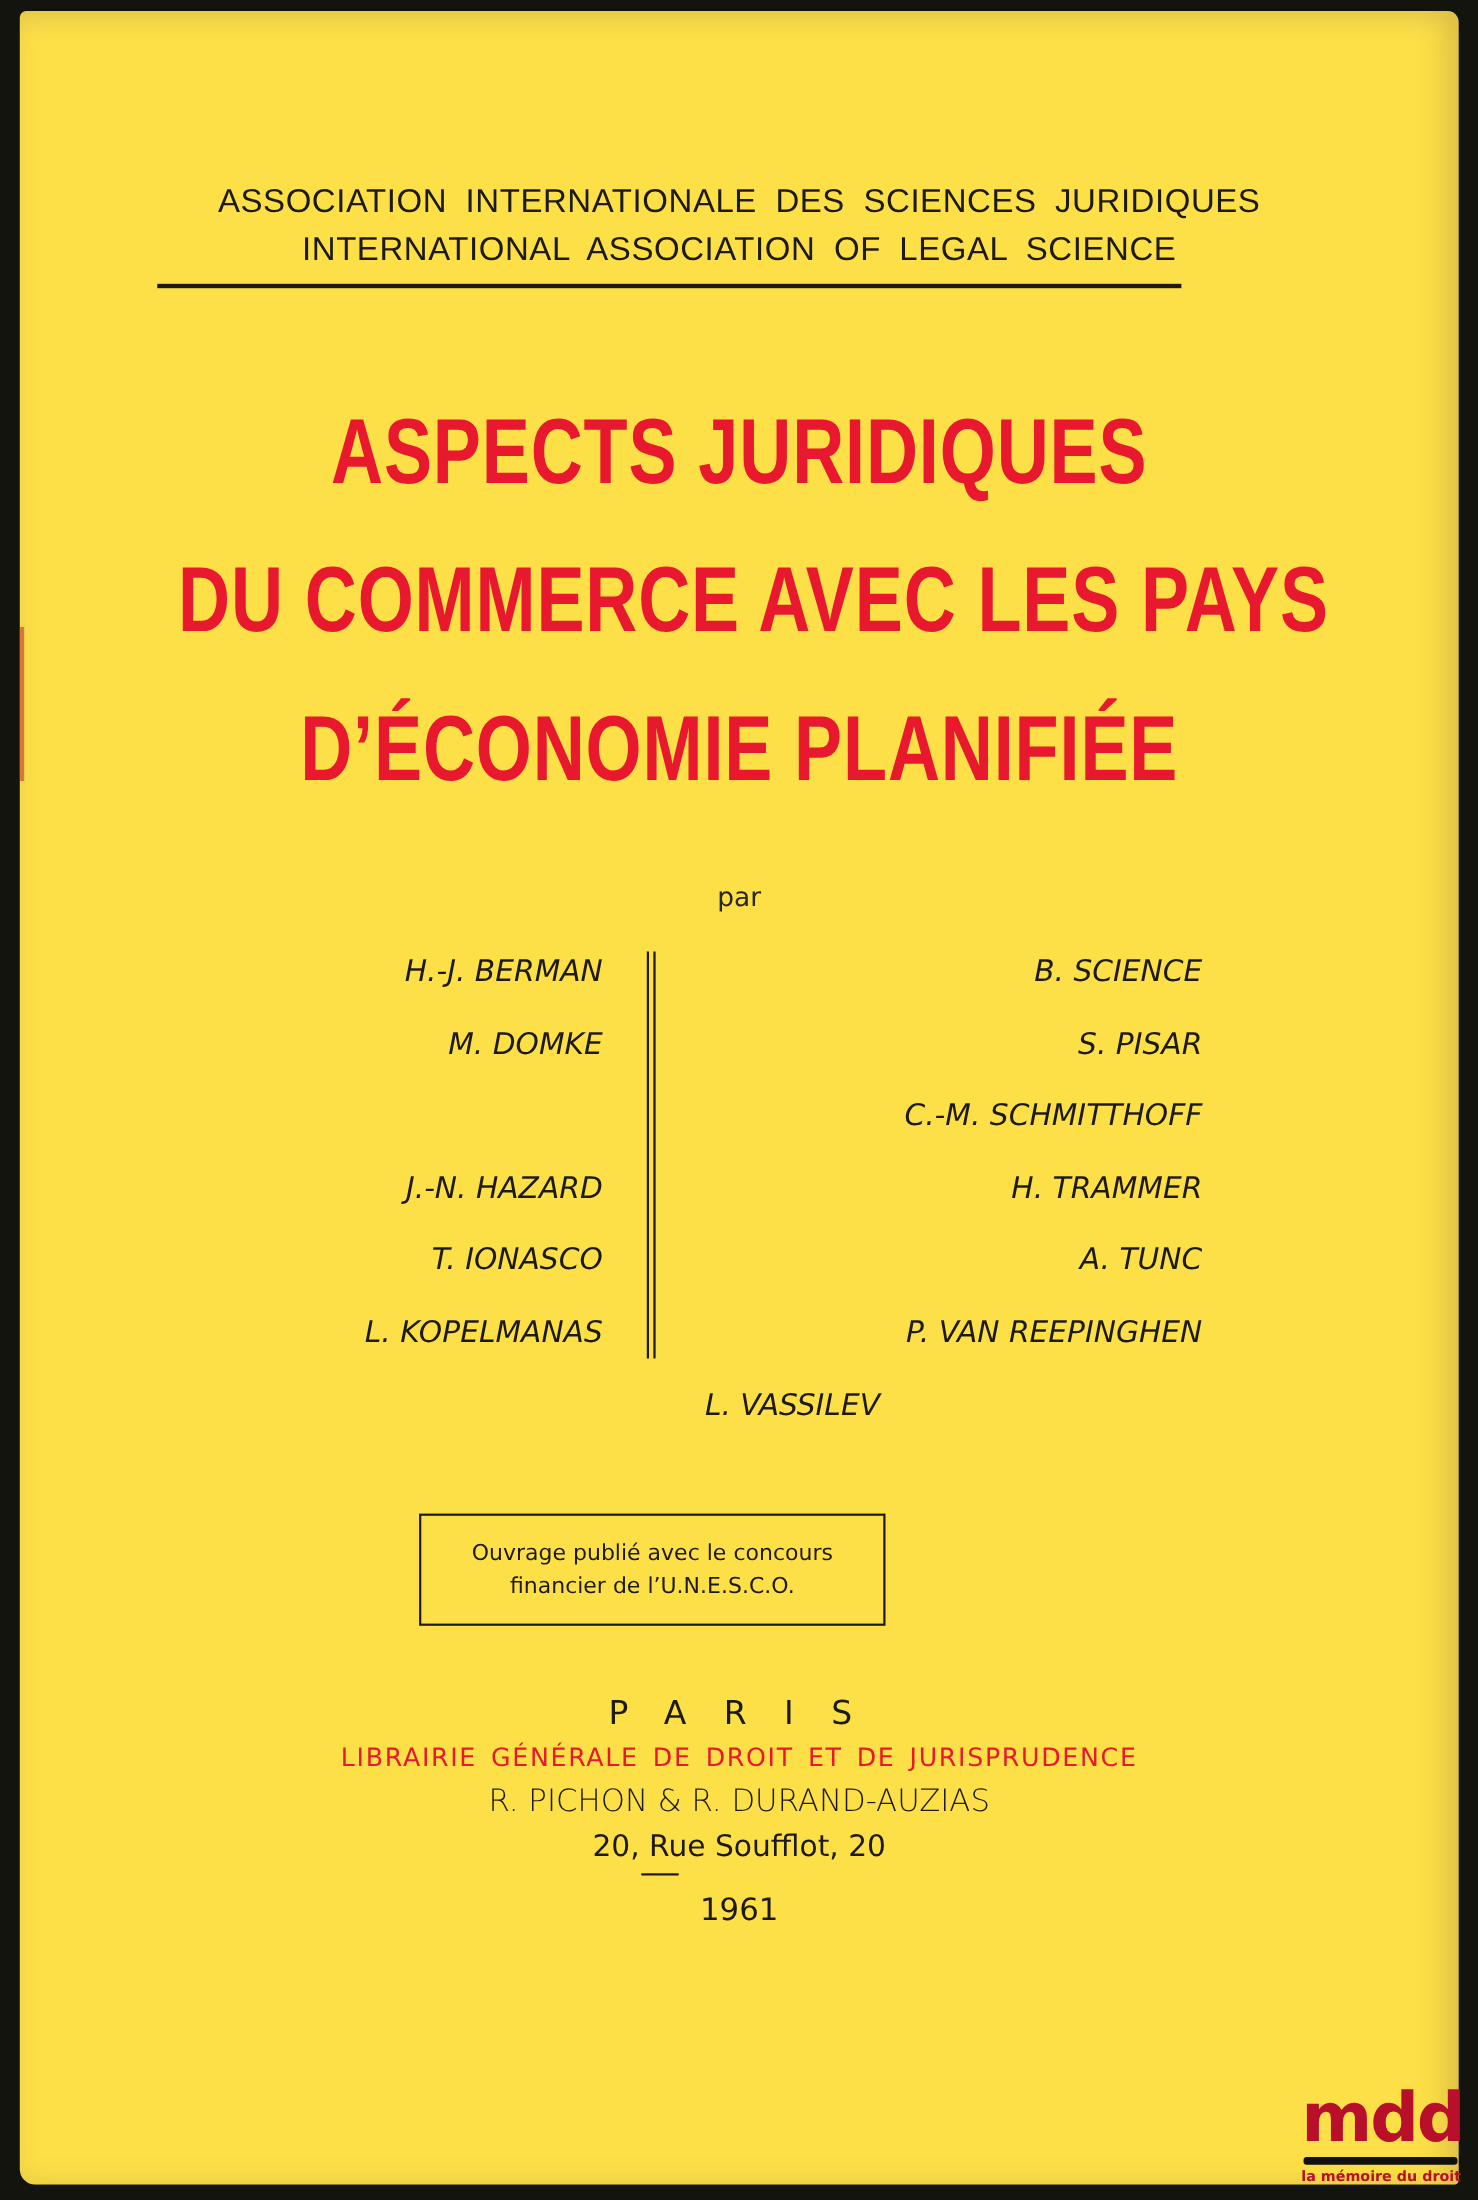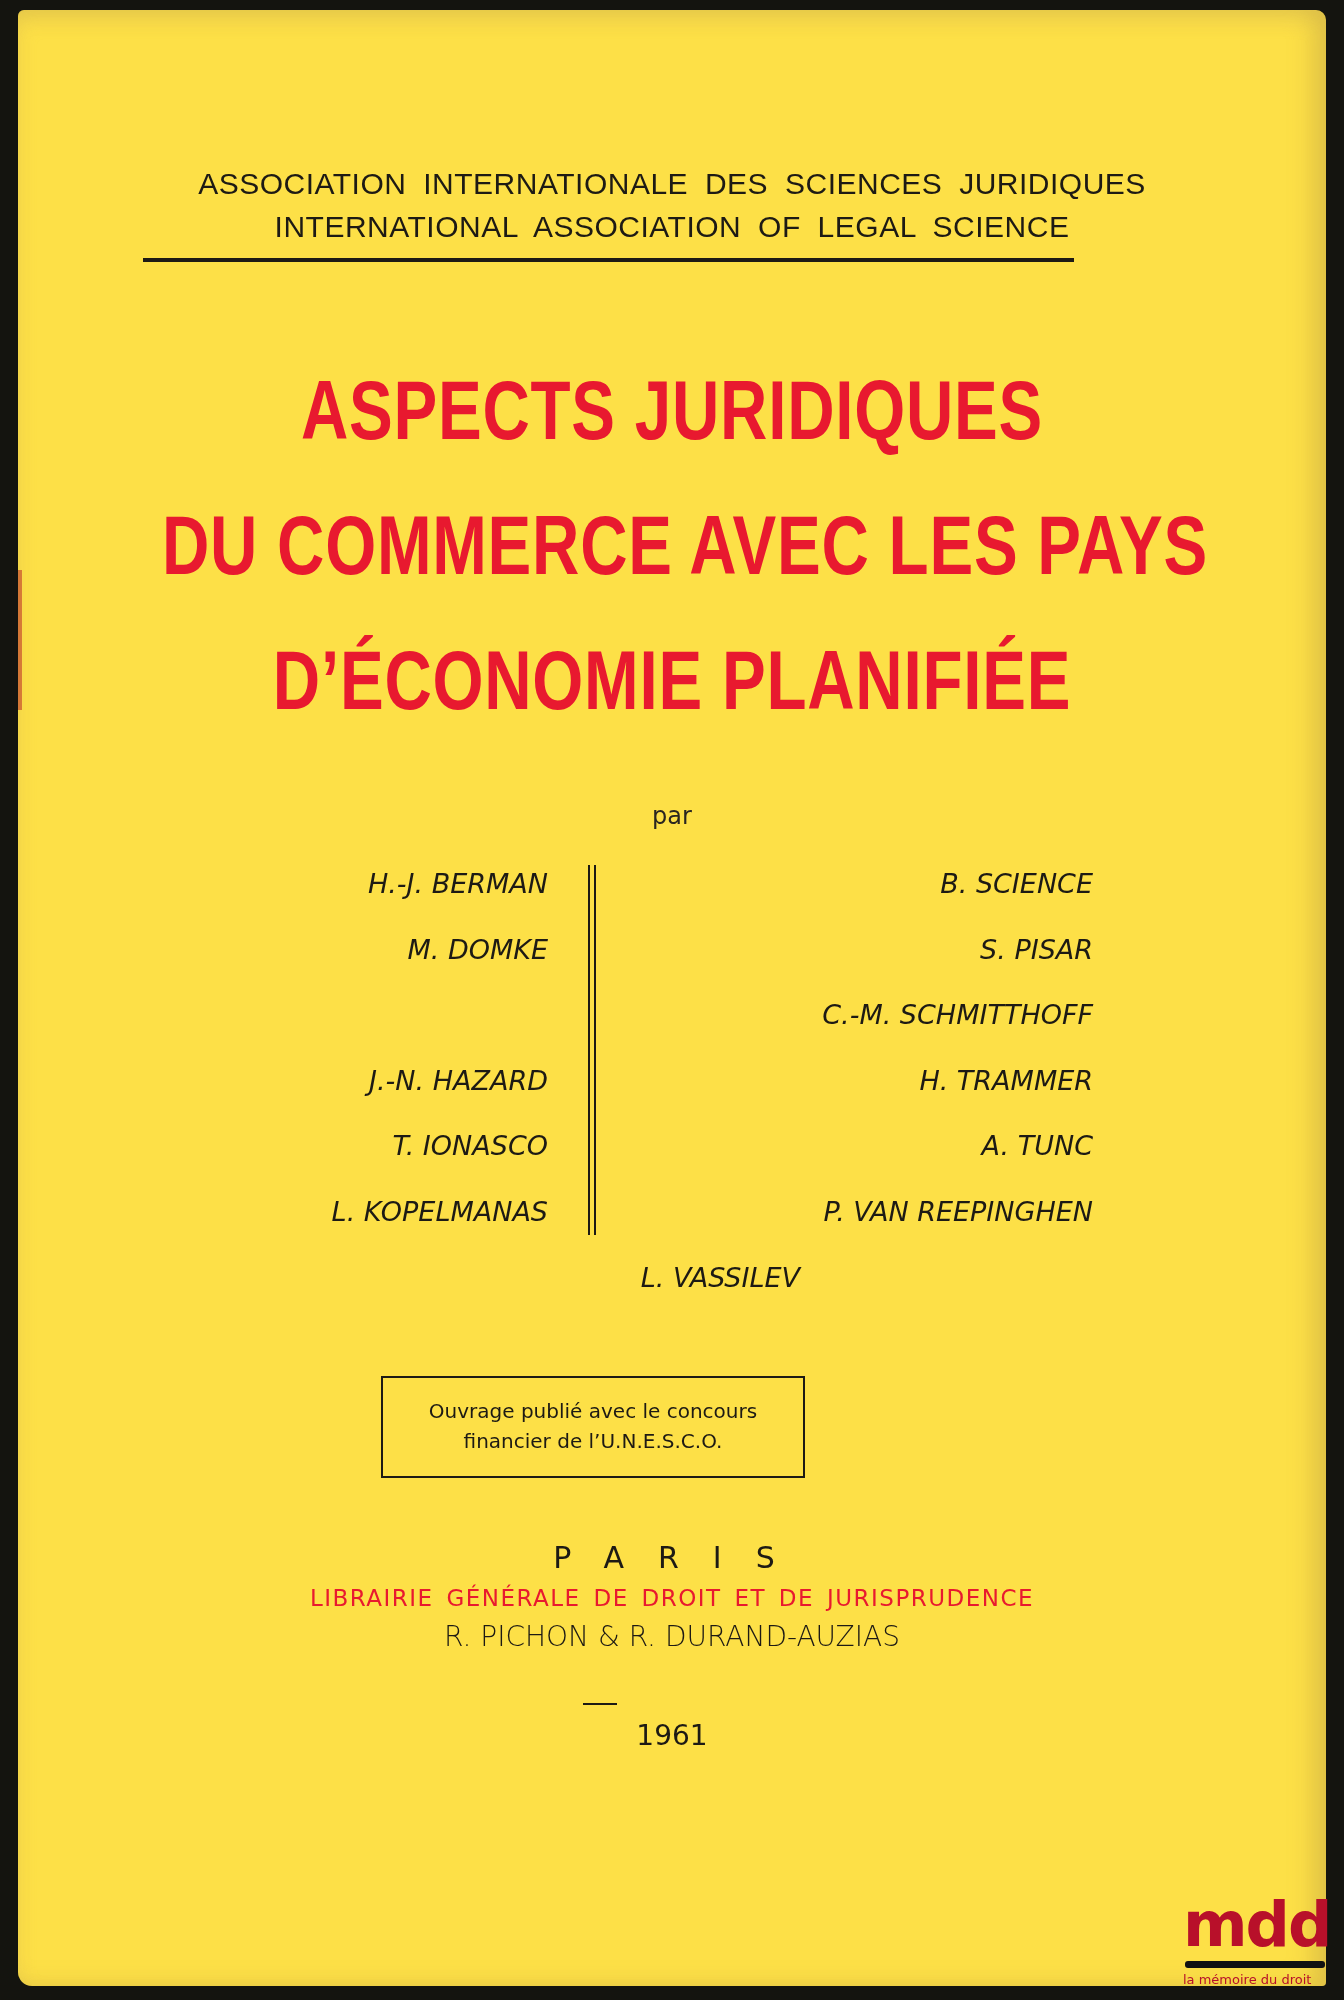--- a/index.html
+++ b/index.html
@@ -22,21 +22,21 @@
     font-family:"DejaVu Sans", sans-serif; font-size:20px; color:#1d1a14; text-align:center; line-height:30px; padding-top:18px;margin-top:23px; }
   .paris { font-family:"DejaVu Sans", sans-serif; font-size:30px; color:#1d1a14; letter-spacing:34px; }
   .lib { font-family:"DejaVu Sans", sans-serif; font-size:23px; color:#e8192f; letter-spacing:1.5px; word-spacing:4px; }
   .pich { font-family:"DejaVu Sans", sans-serif; font-size:28px; color:#1d1a14; font-weight:300; }
   .rue { font-family:"DejaVu Sans", sans-serif; font-size:27px; color:#1d1a14; }
   .dash { position:absolute; left:565px; top:1693px; width:34px; height:2px; background:#1d1a14; }
   .year { font-family:"DejaVu Sans", sans-serif; font-size:28px; color:#1d1a14; }
   .logo { position:absolute; left:1183px; top:1895px; width:150px; }
   .logo-mdd { font-family:"DejaVu Sans", sans-serif; font-weight:bold; font-size:62px; color:#b8102a; line-height:60px; letter-spacing:-2px; }
   .logo-bar { height:7px; background:#111; margin:6px 0 4px 2px; width:140px; border-radius:3px; }
-  .logo-sub { font-family:"DejaVu Sans", sans-serif; font-weight:normal; font-size:13px; color:#b8102a; white-space:nowrap; }
+  .logo-sub { font-family:"DejaVu Sans", sans-serif; font-weight:bold; font-size:13px; color:#b8102a; white-space:nowrap; }
 </style>
 </head>
 <body>
 
 <div class="page">
   <div class="spine-mark"></div>
 
   <div class="c assoc" style="top:157px">ASSOCIATION INTERNATIONALE DES SCIENCES JURIDIQUES</div>
   <div class="c assoc" style="top:200px">INTERNATIONAL ASSOCIATION OF LEGAL SCIENCE</div>
   <div class="rule"></div>
@@ -65,20 +65,21 @@
   <div class="author" style="top:1252px; left:402px;">L. VASSILEV</div>
 
   <div class="box">
     <div>Ouvrage publié avec le concours</div>
     <div>financier de l’U.N.E.S.C.O.</div>
   </div>
 
   <div class="c paris" style="top:1530px; padding-left:18px; box-sizing:border-box;">PARIS</div>
   <div class="c lib" style="top:1575px">LIBRAIRIE GÉNÉRALE DE DROIT ET DE JURISPRUDENCE</div>
   <div class="c pich" style="top:1610px">R. PICHON &amp; R. DURAND-AUZIAS</div>
+  <div class="c rue" style="top:1653px">20, Rue Soufflot, 20</div>
   <div class="dash"></div>
   <div class="c year" style="top:1709px">1961</div>
 </div>
 
 <div class="logo">
   <div class="logo-mdd">mdd</div>
   <div class="logo-bar"></div>
   <div class="logo-sub">la mémoire du droit</div>
 </div>
 

